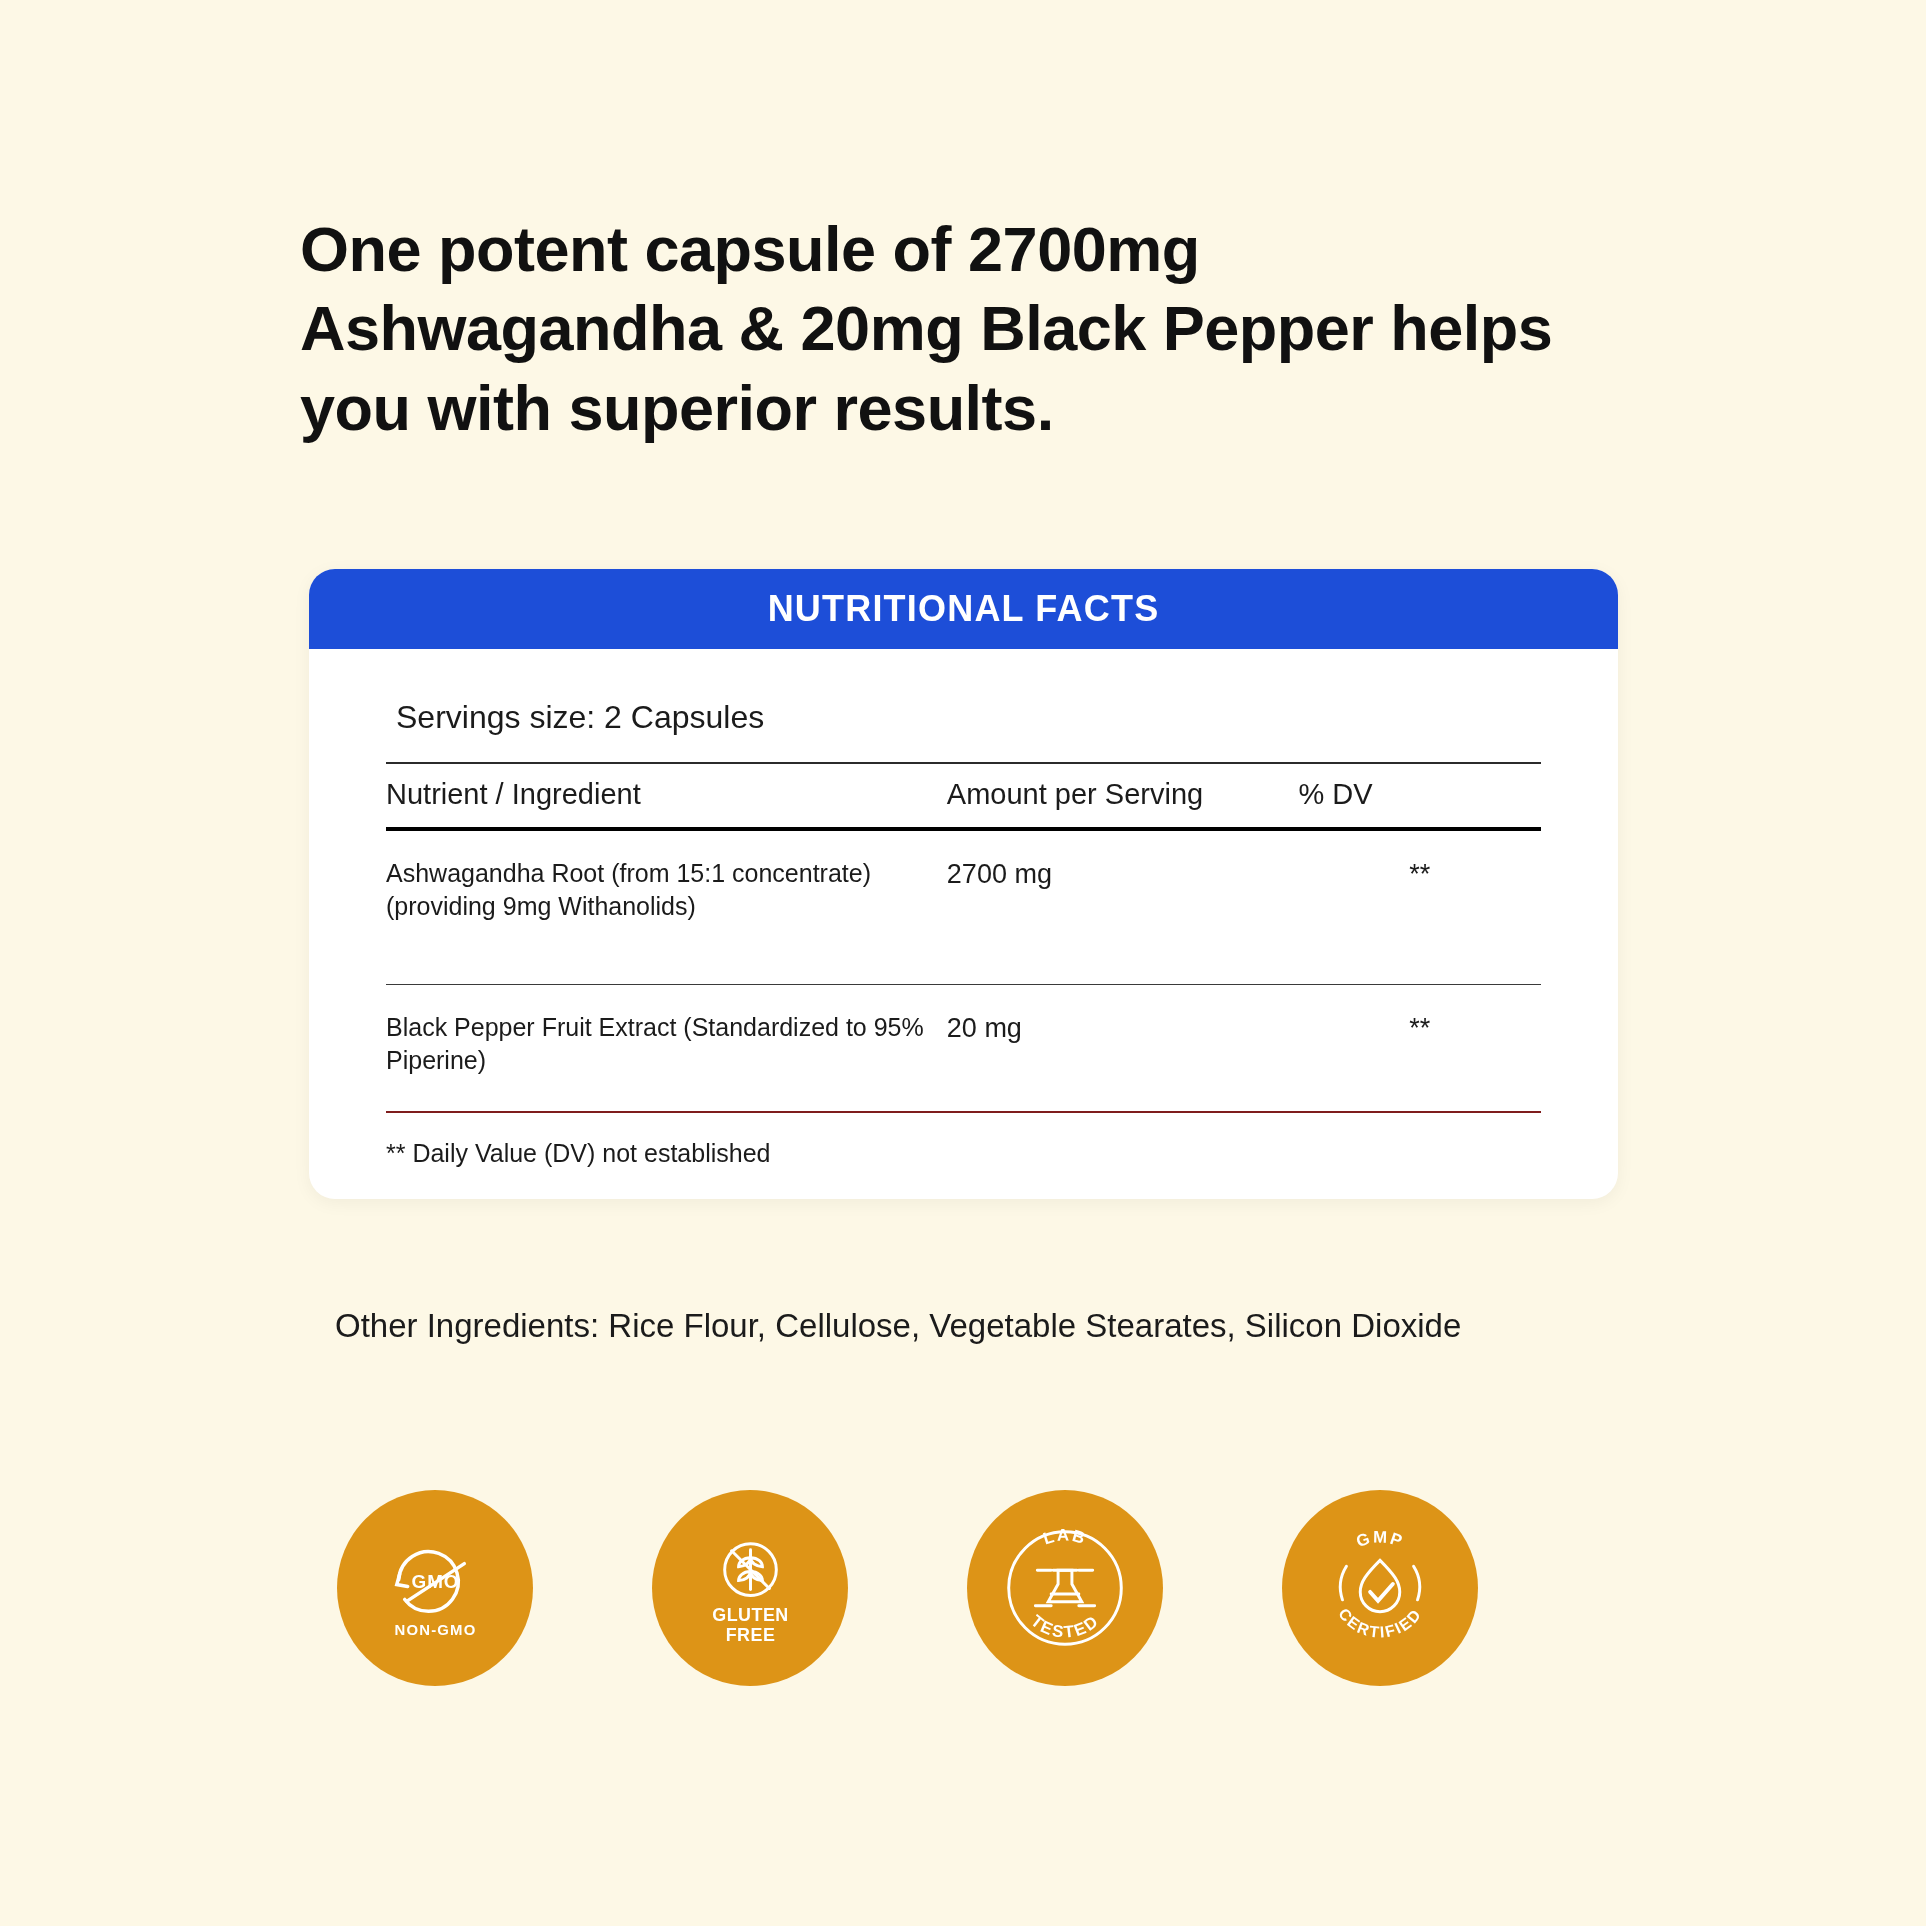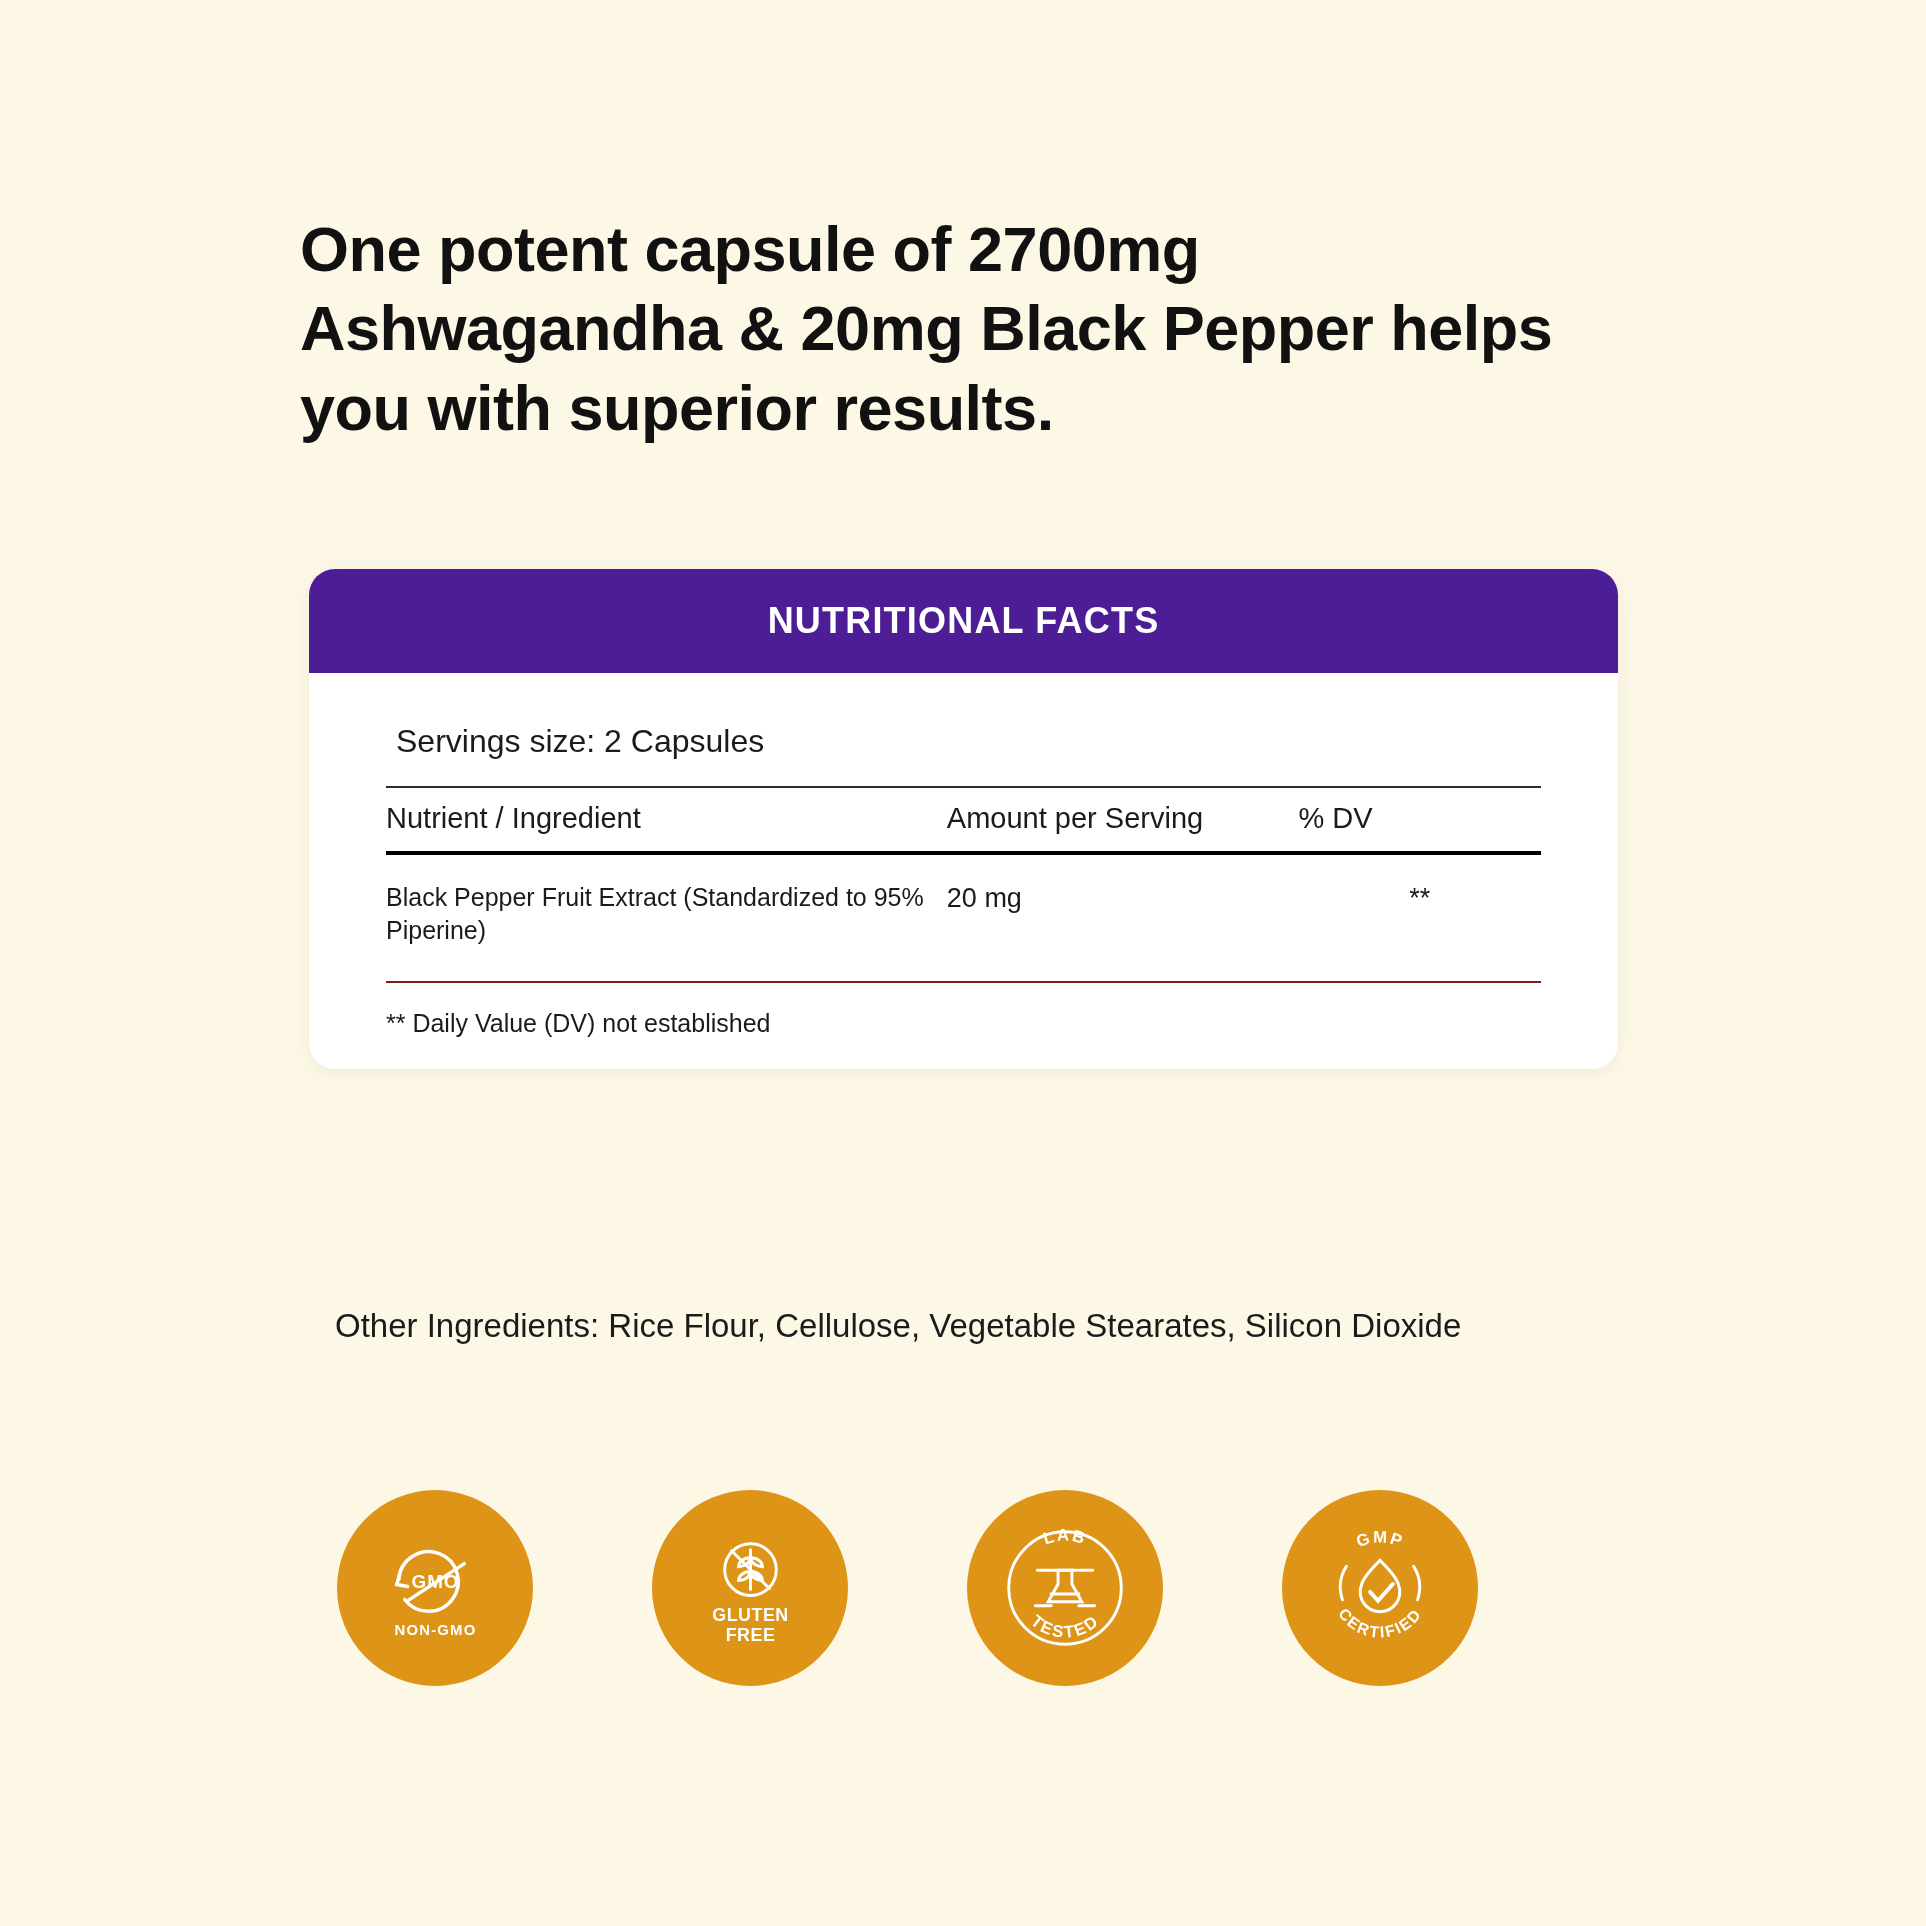--- a/index.html
+++ b/index.html
@@ -39,22 +39,22 @@
     position: absolute;
     left: 309px;
     top: 569px;
     width: 1309px;
     background: #ffffff;
     border-radius: 26px;
     box-shadow: 0 4px 18px rgba(0,0,0,0.05);
     overflow: hidden;
   }
   .facts-header {
-    background: #4c1d95;
-    height: 104px;
+    background: #1d4ed8;
+    height: 80px;
     display: flex;
     align-items: center;
     justify-content: center;
   }
   .facts-header span {
     color: #ffffff;
     font-size: 36px;
     font-weight: 700;
     letter-spacing: 1.2px;
   }
@@ -168,20 +168,25 @@
             <col class="c3">
           </colgroup>
         <thead>
           <tr>
             <th>Nutrient / Ingredient</th>
             <th class="center">Amount per Serving</th>
             <th class="dv">% DV</th>
           </tr>
         </thead>
         <tbody>
+          <tr class="tall">
+            <td>Ashwagandha Root (from 15:1 concentrate)(providing 9mg Withanolids)</td>
+            <td class="amount">2700 mg</td>
+            <td class="dv">**</td>
+          </tr>
           <tr>
             <td>Black Pepper Fruit Extract (Standardized to 95% Piperine)</td>
             <td class="amount">20 mg</td>
             <td class="dv">**</td>
           </tr>
         </tbody>
       </table>
 
       <div class="footnote">** Daily Value (DV) not established</div>
     </div>

